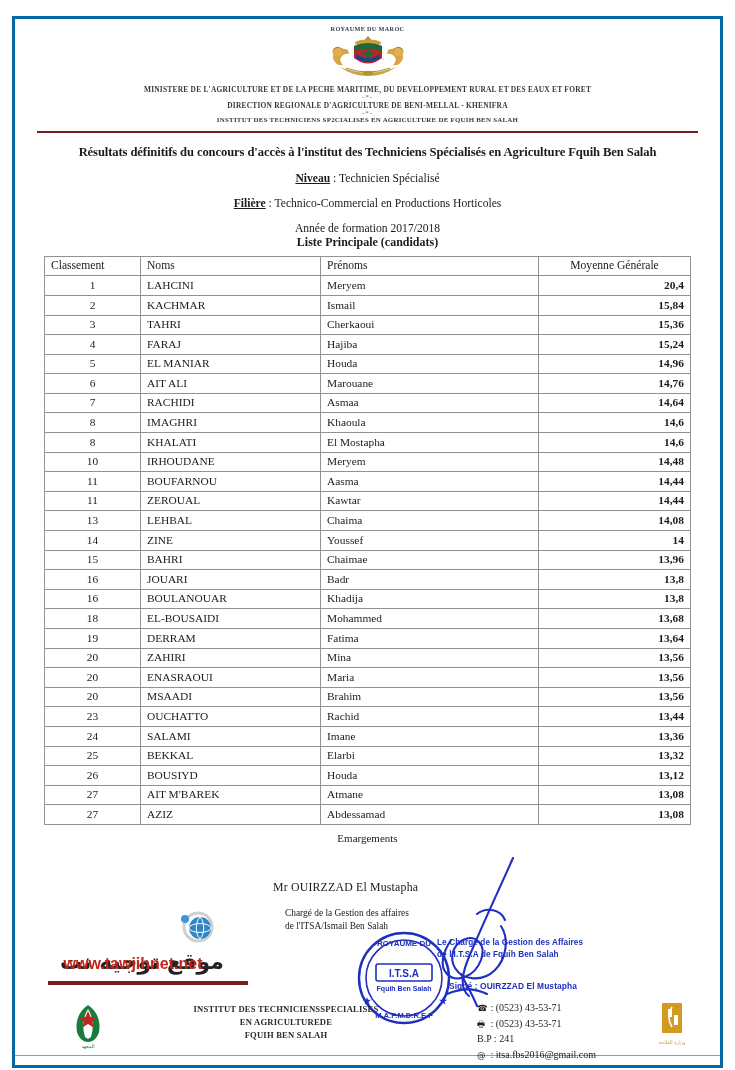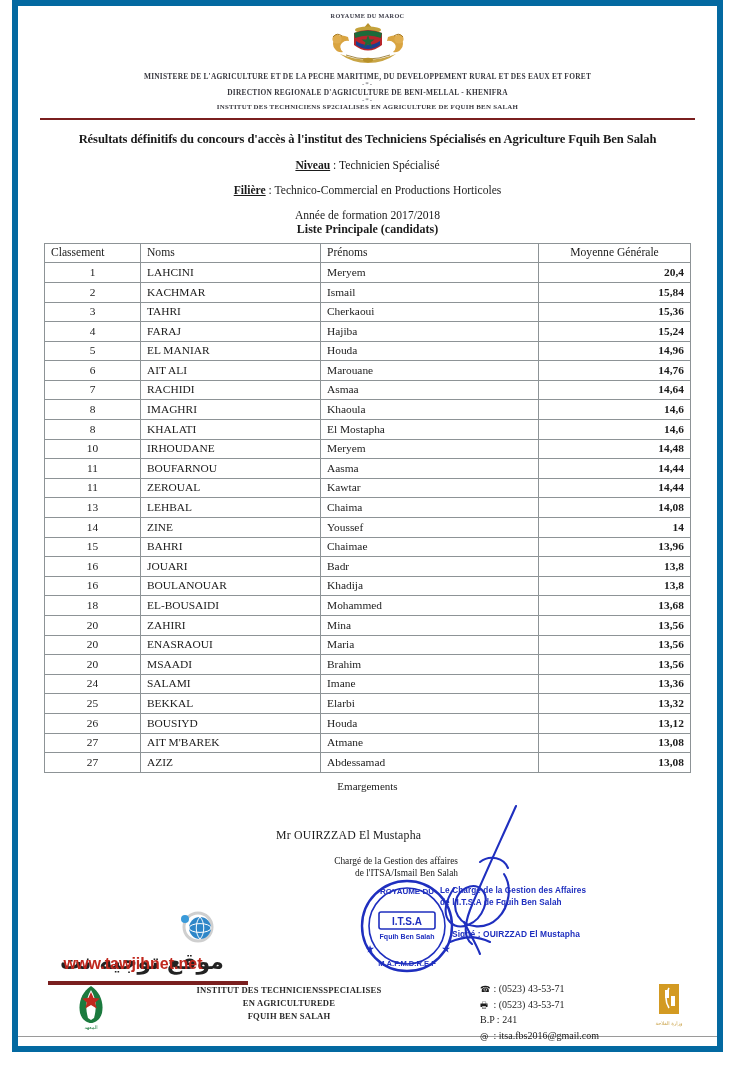--- a/index.html
+++ b/index.html
@@ -9,23 +9,23 @@
   }
   body {
     width: 735px; height: 1070px;
     position: relative;
     font-family: "Liberation Serif", serif;
     color: #1b1b1b;
     overflow: hidden;
   }
   .page {
     position: absolute;
-    left: 12px; top: 0;
+    left: 12px; top: 16px;
     width: 711px; height: 1052px;
-    border: 6px solid #0369a1;
+    border: 3px solid #0369a1;
     background: #fff;
   }
   .inner {
     padding: 4px 22px 0 22px;
   }
 
   
   .kingdom {
     text-align: center;
     font-size: 6.2px;
@@ -130,21 +130,21 @@
   .sig-name {
     position: absolute;
     left: 236px; top: 36px;
     font-size: 11.8px;
     letter-spacing: .2px;
   }
   .sig-role {
     position: absolute;
     left: 248px; top: 63px;
     font-size: 9.4px;
-    text-align: right;
+    text-align: left;
     line-height: 1.35;
     width: 170px;
   }
   .sig-svg {
     position: absolute;
     left: 380px; top: 10px;
   }
   .stamp-svg {
     position: absolute;
     left: 312px; top: 84px;
@@ -420,36 +420,48 @@
             <td class="c-pre">Khadija</td>
             <td class="c-moy">13,8</td>
           </tr>
           <tr>
             <td class="c-rank">18</td>
             <td class="c-nom">EL-BOUSAIDI</td>
             <td class="c-pre">Mohammed</td>
             <td class="c-moy">13,68</td>
           </tr>
           <tr>
+            <td class="c-rank">19</td>
+            <td class="c-nom">DERRAM</td>
+            <td class="c-pre">Fatima</td>
+            <td class="c-moy">13,64</td>
+          </tr>
+          <tr>
             <td class="c-rank">20</td>
             <td class="c-nom">ZAHIRI</td>
             <td class="c-pre">Mina</td>
             <td class="c-moy">13,56</td>
           </tr>
           <tr>
             <td class="c-rank">20</td>
             <td class="c-nom">ENASRAOUI</td>
             <td class="c-pre">Maria</td>
             <td class="c-moy">13,56</td>
           </tr>
           <tr>
             <td class="c-rank">20</td>
             <td class="c-nom">MSAADI</td>
             <td class="c-pre">Brahim</td>
             <td class="c-moy">13,56</td>
+          </tr>
+          <tr>
+            <td class="c-rank">23</td>
+            <td class="c-nom">OUCHATTO</td>
+            <td class="c-pre">Rachid</td>
+            <td class="c-moy">13,44</td>
           </tr>
           <tr>
             <td class="c-rank">24</td>
             <td class="c-nom">SALAMI</td>
             <td class="c-pre">Imane</td>
             <td class="c-moy">13,36</td>
           </tr>
           <tr>
             <td class="c-rank">25</td>
             <td class="c-nom">BEKKAL</td>

